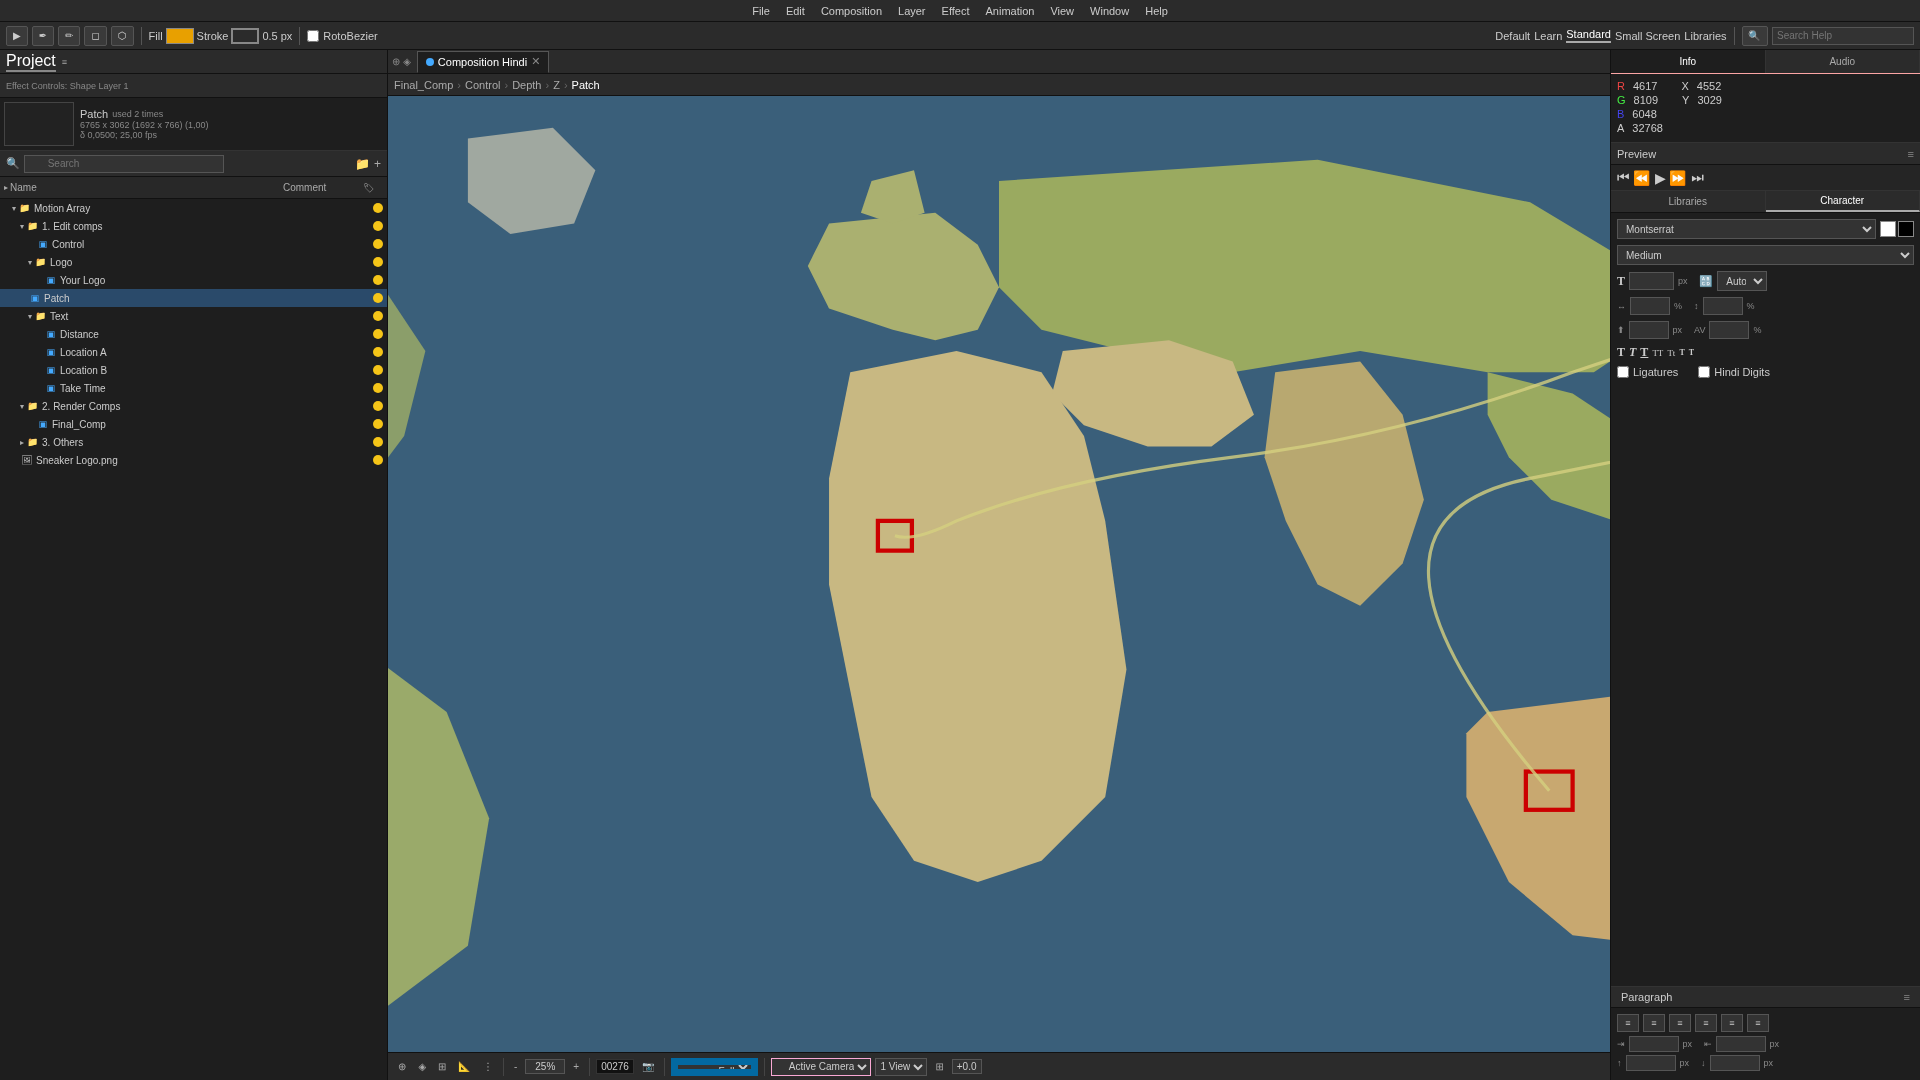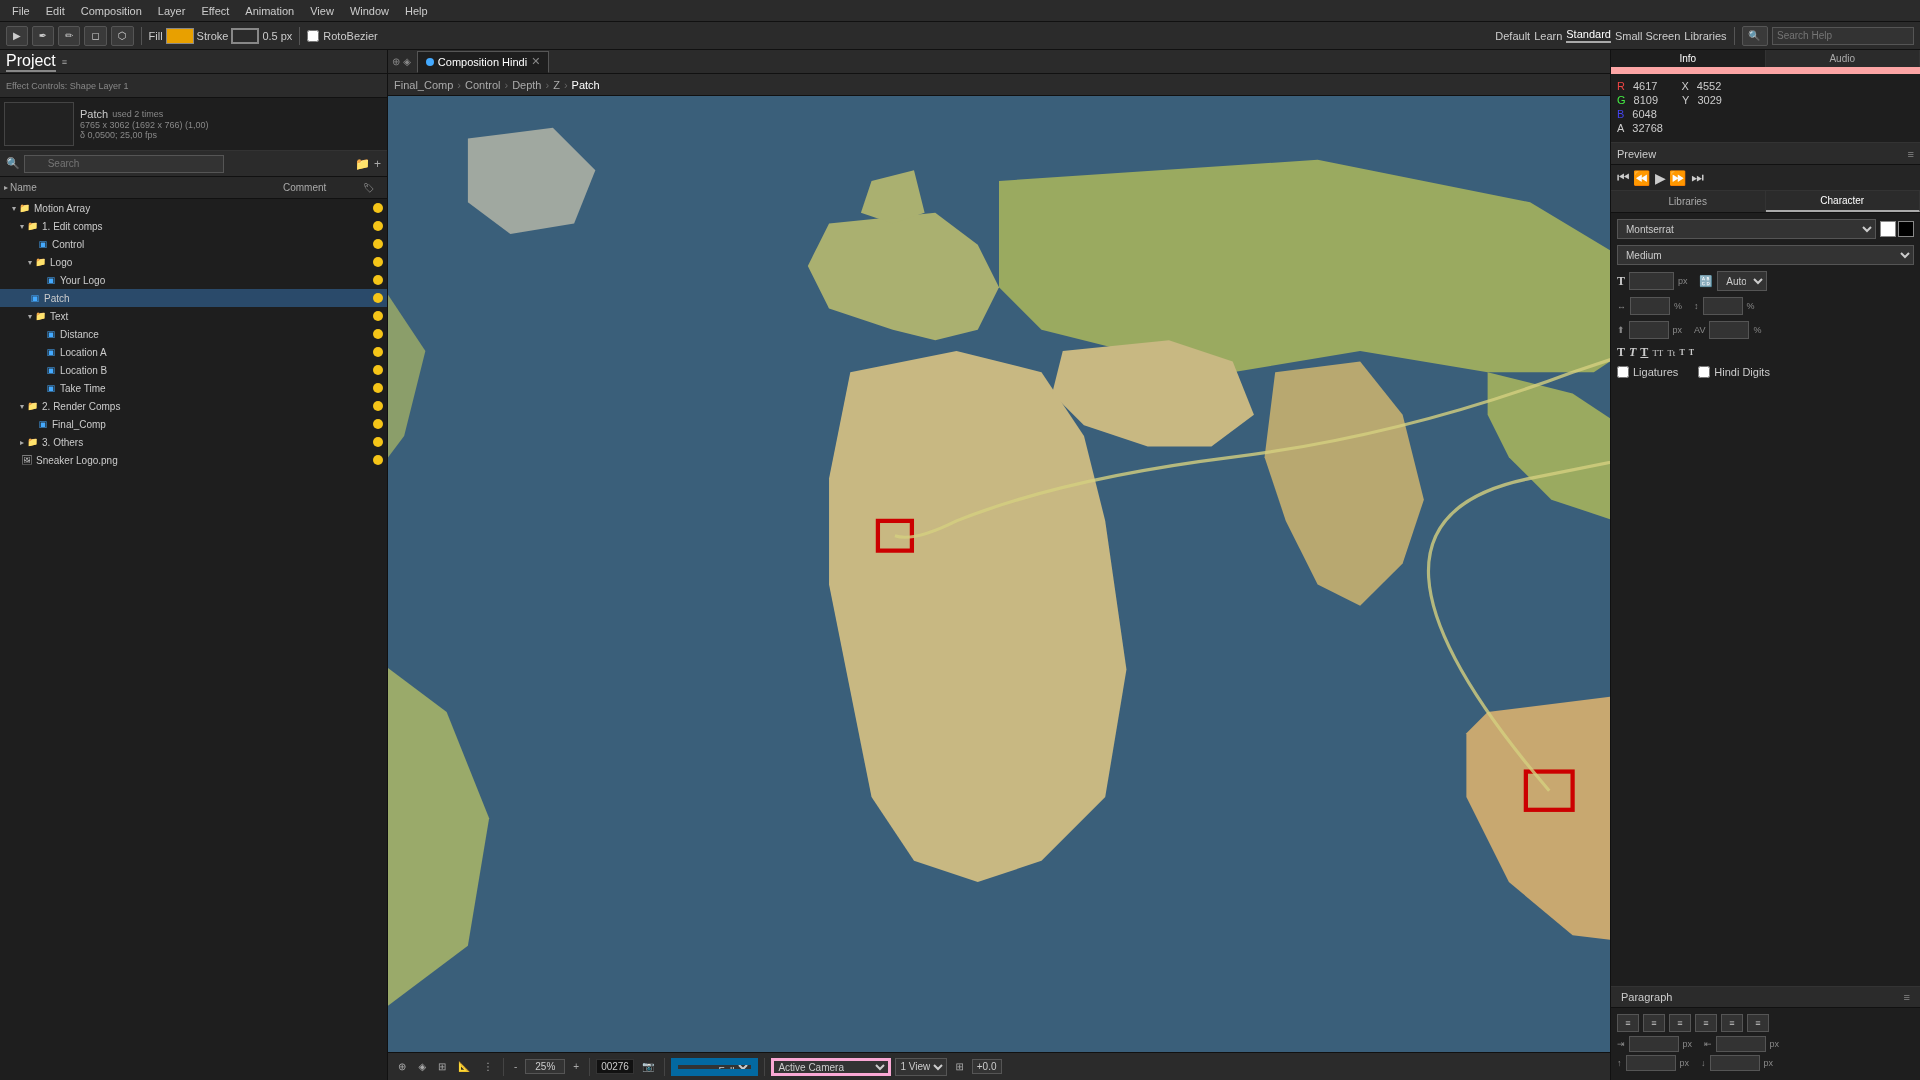--- a/index.html
+++ b/index.html
@@ -1,19 +1,19 @@
 <!DOCTYPE html>
 <html><head>
   <meta charset="utf-8">
   <style>
     * { box-sizing: border-box; margin: 0; padding: 0; font-family: Arial, sans-serif; font-size: 11px; }
     body { background: #1a1a1a; color: #ccc; overflow: hidden; width: 1920px; height: 1080px; }
 
     
-    #menu-bar { display: flex; align-items: center; background: #2b2b2b; height: 22px; padding: 0 4px; border-bottom: 1px solid #111; }
+    #menu-bar { display: flex; align-items: center; background: #2b2b2b; height: 22px; padding: 0 4px; border-bottom: 1px solid #111; justify-content: center; }
     #menu-bar span { padding: 0 8px; cursor: pointer; color: #ccc; }
 
     
     #toolbar { display: flex; align-items: center; background: #2b2b2b; height: 28px; padding: 0 6px; border-bottom: 1px solid #111; gap: 4px; }
     .tool-btn { background: #3a3a3a; border: 1px solid #555; color: #ccc; padding: 2px 6px; cursor: pointer; border-radius: 2px; font-size: 10px; height: 20px; }
     .tool-sep { width: 1px; height: 18px; background: #555; margin: 0 3px; }
     .fill-stroke { display: flex; align-items: center; gap: 3px; }
     .fill-box { width: 28px; height: 16px; background: #e8a000; border: 1px solid #888; cursor: pointer; }
     .stroke-box { width: 28px; height: 16px; background: transparent; border: 2px solid #888; cursor: pointer; }
 
@@ -71,21 +71,21 @@
     #viewer { flex: 1; background: #333; position: relative; overflow: hidden; display: flex; align-items: center; justify-content: center; }
 
     
     #viewer-controls { display: flex; align-items: center; background: #2b2b2b; height: 28px; padding: 0 6px; border-top: 1px solid #111; gap: 4px; }
     .viewer-btn { background: transparent; border: none; color: #aaa; cursor: pointer; font-size: 10px; padding: 2px 4px; }
     .viewer-sep { width: 1px; height: 18px; background: #444; margin: 0 2px; }
     .zoom-display { background: #333; border: 1px solid #555; color: #ccc; padding: 1px 4px; font-size: 10px; width: 40px; text-align: center; }
 
     
     #right-panel { width: 310px; display: flex; flex-direction: column; background: #1e1e1e; border-left: 1px solid #111; flex-shrink: 0; }
-    #right-tabs { display: flex; background: #2b2b2b; height: 24px; border-bottom: 7px solid #fca5a5; }
+    #right-tabs { display: flex; background: #2b2b2b; height: 24px; border-bottom: 1px solid #fca5a5; }
     .right-tab { flex: 1; display: flex; align-items: center; justify-content: center; cursor: pointer; color: #aaa; font-size: 10px; border-right: 1px solid #333; }
     .right-tab.active { background: #1e1e1e; color: #fff; }
 
     
     #info-section { padding: 6px; border-bottom: 1px solid #333; }
     .info-row { display: flex; gap: 8px; font-size: 10px; margin-bottom: 2px; }
 
     
     #right-secondary-tabs { display: flex; background: #2b2b2b; height: 22px; border-bottom: 1px solid #111; }
     .right-sec-tab { flex: 1; display: flex; align-items: center; justify-content: center; cursor: pointer; color: #aaa; font-size: 10px; border-right: 1px solid #333; }
@@ -392,21 +392,21 @@
       <span class="zoom-display">25%</span>
       <button class="viewer-btn">+</button>
       <div class="viewer-sep"></div>
       <span style="background:#111;border:1px solid #333;color:#ccc;padding:1px 4px;font-size:10px;">00276</span>
       <button class="viewer-btn">📷</button>
       <div class="viewer-sep"></div>
       <select style="background:#333;border:7px solid #0369a1;color:#ccc;font-size:10px;height:18px;padding-left:36px;">
         <option>Full</option>
       </select>
       <div class="viewer-sep"></div>
-      <select style="background:#333;border:3px solid #f9a8d4;color:#ccc;font-size:10px;height:18px;width:120px;">
+      <select style="background:#333;border:1px solid #f9a8d4;color:#ccc;font-size:10px;height:18px;width:100px;text-align:right;">
         <option>Active Camera</option>
       </select>
       <select style="background:#333;border:1px solid #555;color:#ccc;font-size:10px;height:18px;">
         <option>1 View</option>
       </select>
       <button class="viewer-btn">⊞</button>
       <span style="background:#333;border:1px solid #555;color:#ccc;padding:1px 4px;font-size:10px;">+0.0</span>
     </div>
   </div>
 

